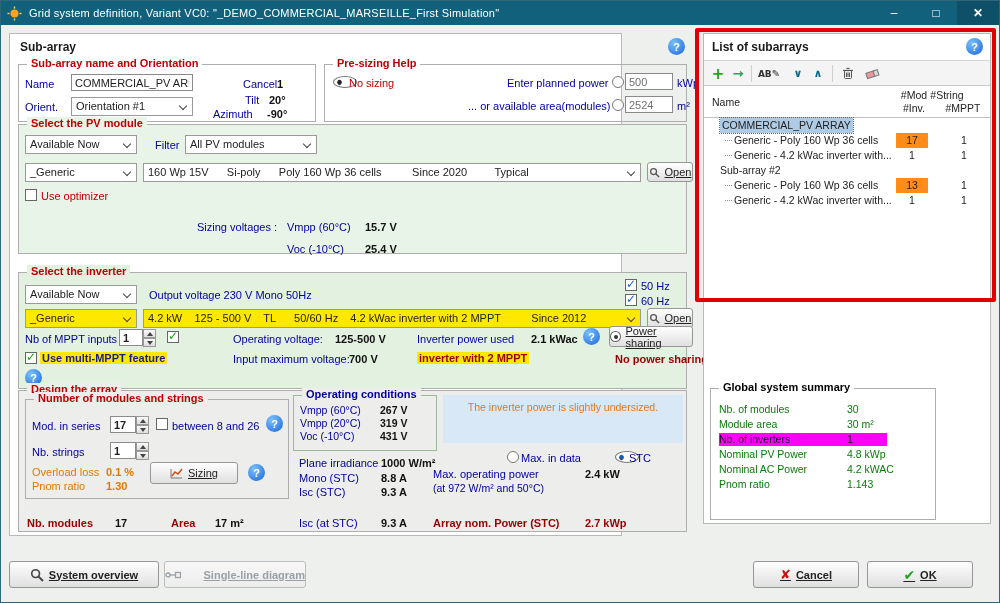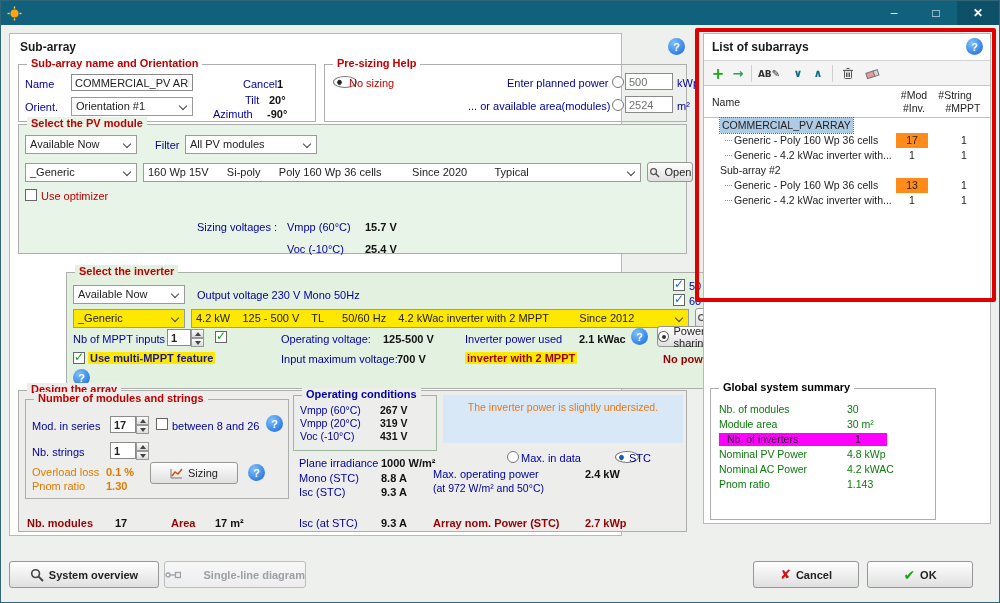--- a/index.html
+++ b/index.html
@@ -21,21 +21,21 @@
   .panel { position:absolute; background:#fff; border:1px solid #b9b9b9; }
   .panel-left  { left:8px;  top:8px; width:613px; height:503px; }
   .panel-right { left:702px; top:8px; width:288px; height:491px; }
   .panel-title { position:absolute; font-size:12px; font-weight:bold; color:#1a1a1a; }
 
   
   .grp { position:absolute; border:1px solid #aeaeae; }
   .gt  { position:absolute; top:-8px; left:8px; padding:0 4px; font-size:11px; font-weight:bold;
          color:#c00000; background:#fff; white-space:nowrap; }
   .grp.gmod { background:#e9f4e8; } .grp.gmod>.gt { background:#e9f4e8; }
-  .grp.ginv { background:#e3f1e1;margin-left:48px; } .grp.ginv>.gt { background:#e3f1e1; }
+  .grp.ginv { background:#e3f1e1; } .grp.ginv>.gt { background:#e3f1e1; }
   .grp.gdes { background:#ededec; } .grp.gdes>.gt { background:#ededec; }
   .grp.sub  { background:#ededec; } .grp.sub>.gt  { background:#ededec; }
   .grp.opbox { background:#ededec; border-color:#9cb89c; } .grp.opbox>.gt { background:#ededec; color:#00009e; }
   .grp.gsum>.gt { color:#000; }
 
   
   .lbl { position:absolute; color:#00009e; white-space:nowrap; }
   .txt { position:absolute; color:#222; white-space:nowrap; }
   .val { position:absolute; color:#111; font-weight:bold; white-space:nowrap; }
   .red { color:#c00000; }
@@ -74,21 +74,21 @@
   .rad.sel::after { content:""; position:absolute; left:3px; top:3px; width:4px; height:4px; border-radius:50%; background:#222; }
   .rad.sel.blue::after { background:#0b61c9; }
 
   .help { position:absolute; width:17px; height:17px; border-radius:50%;
           background:radial-gradient(circle at 35% 30%, #7cc0ff, #1565d8); color:#fff;
           display:flex; align-items:center; justify-content:center; font-weight:bold; font-size:11px; }
   .help::after { content:"?"; }
 
   .btn { position:absolute; display:flex; align-items:center; justify-content:center; gap:5px;
          background:linear-gradient(#fefefe,#e0e0e0); border:1px solid #979797; border-radius:3px;
-         font-size:11px; color:#222; }
+         font-size:11px; color:#222;text-decoration:underline; }
   .btn .glyph { font-family:"DejaVu Sans",sans-serif; }
   .btn.big { font-weight:bold; height:27px; }
   .btn.disabled { background:linear-gradient(#f7f7f7,#ededed); border-color:#bdbdbd; color:#9aa0a6;justify-content:space-between; }
   .psbtn .dot { width:11px; height:11px; border:1px solid #666; border-radius:50%; background:#fff; position:relative; }
   .psbtn .dot::after { content:""; position:absolute; left:2.5px; top:2.5px; width:4px; height:4px; border-radius:50%; background:#333; }
 
   .infobox { position:absolute; background:#d9e8f7; color:#e77817; font-size:10.5px;
              display:flex; justify-content:center; padding-top:6px; }
 
   
@@ -106,41 +106,42 @@
   .trow .nm.selname { background:#aecbe6; outline:1px dotted #4a6a90; padding:0 2px; }
   .trow .guide { position:absolute; left:21px; top:7px; width:7px; border-top:1px dotted #909090; }
   .trow .c1 { position:absolute; left:192px; width:32px; text-align:center; }
   .trow .c2 { position:absolute; left:238px; width:44px; text-align:center; }
   .trow .c1.hl { background:#ff8c1a; }
 
   .srow { position:absolute; left:8px; height:13px; font-size:10.5px; width:200px; }
   .srow .sl { position:absolute; left:0; color:#0b7a0b; white-space:nowrap; }
   .srow .sv { position:absolute; left:128px; color:#0b7a0b; white-space:nowrap; }
   .srow.hlm { background:#ff00ff; width:168px; }
-  .srow.hlm .sl, .srow.hlm .sv { color:#1a001a;margin-left:8px; }
+  .srow.hlm .sl, .srow.hlm .sv { color:#1a001a; }
 
   .redframe { position:absolute; left:694px; top:3px; width:301px; height:274px;
               border:4px solid #e00000; border-radius:2px; pointer-events:none; z-index:30; }
   .pre { white-space:pre; }
 </style>
 </head>
 <body>
 
 <div class="window">
 
   <div class="titlebar">
     <svg class="app-icon" width="15" height="15" viewBox="0 0 15 15">
       <circle cx="7.5" cy="7.5" r="4" fill="#ffa21a"></circle>
       <g stroke="#ffd24d" stroke-width="1.4">
         <line x1="7.5" y1="0.5" x2="7.5" y2="2.6"></line>
           <line x1="7.5" y1="12.4" x2="7.5" y2="14.5"></line>
         <line x1="0.5" y1="7.5" x2="2.6" y2="7.5"></line>
           <line x1="12.4" y1="7.5" x2="14.5" y2="7.5"></line>
       </g>
     </svg>
+    <span class="title">Grid system definition, Variant VC0:   "_DEMO_COMMERCIAL_MARSEILLE_First Simulation"</span>
     <div class="winbtns">
       <div class="wbtn">
           <span>–</span>
         </div>
       <div class="wbtn">
           <span>□</span>
         </div>
       <div class="wbtn close">
           <span>✕</span>
         </div>
@@ -359,21 +360,21 @@
                 <rect x="8.6" y="4.5" width="4.4" height="5.5" fill="#d7d7d7" stroke="#777"></rect>
               </g>
             </svg>
         </div>
       </div>
 
       <div class="list-header">
         <span class="hcol" style="left:8px;top:10px">Name</span>
         <span class="hcol" style="left:190px;top:3px;width:40px">#Mod</span>
         <span class="hcol" style="left:190px;top:16px;width:40px">#Inv.</span>
-        <span class="hcol" style="left:228px;top:3px;width:46px">#String</span>
+        <span class="hcol" style="left:220px;top:3px;width:46px">#String</span>
         <span class="hcol" style="left:236px;top:16px;width:46px">#MPPT</span>
       </div>
 
       <div class="trows">
         <div class="trow lv1">
           <span class="nm selname">COMMERCIAL_PV ARRAY</span>
         </div>
         <div class="trow lv2">
           <span class="guide"></span>
           <span class="nm">Generic - Poly 160 Wp 36 cells</span>

